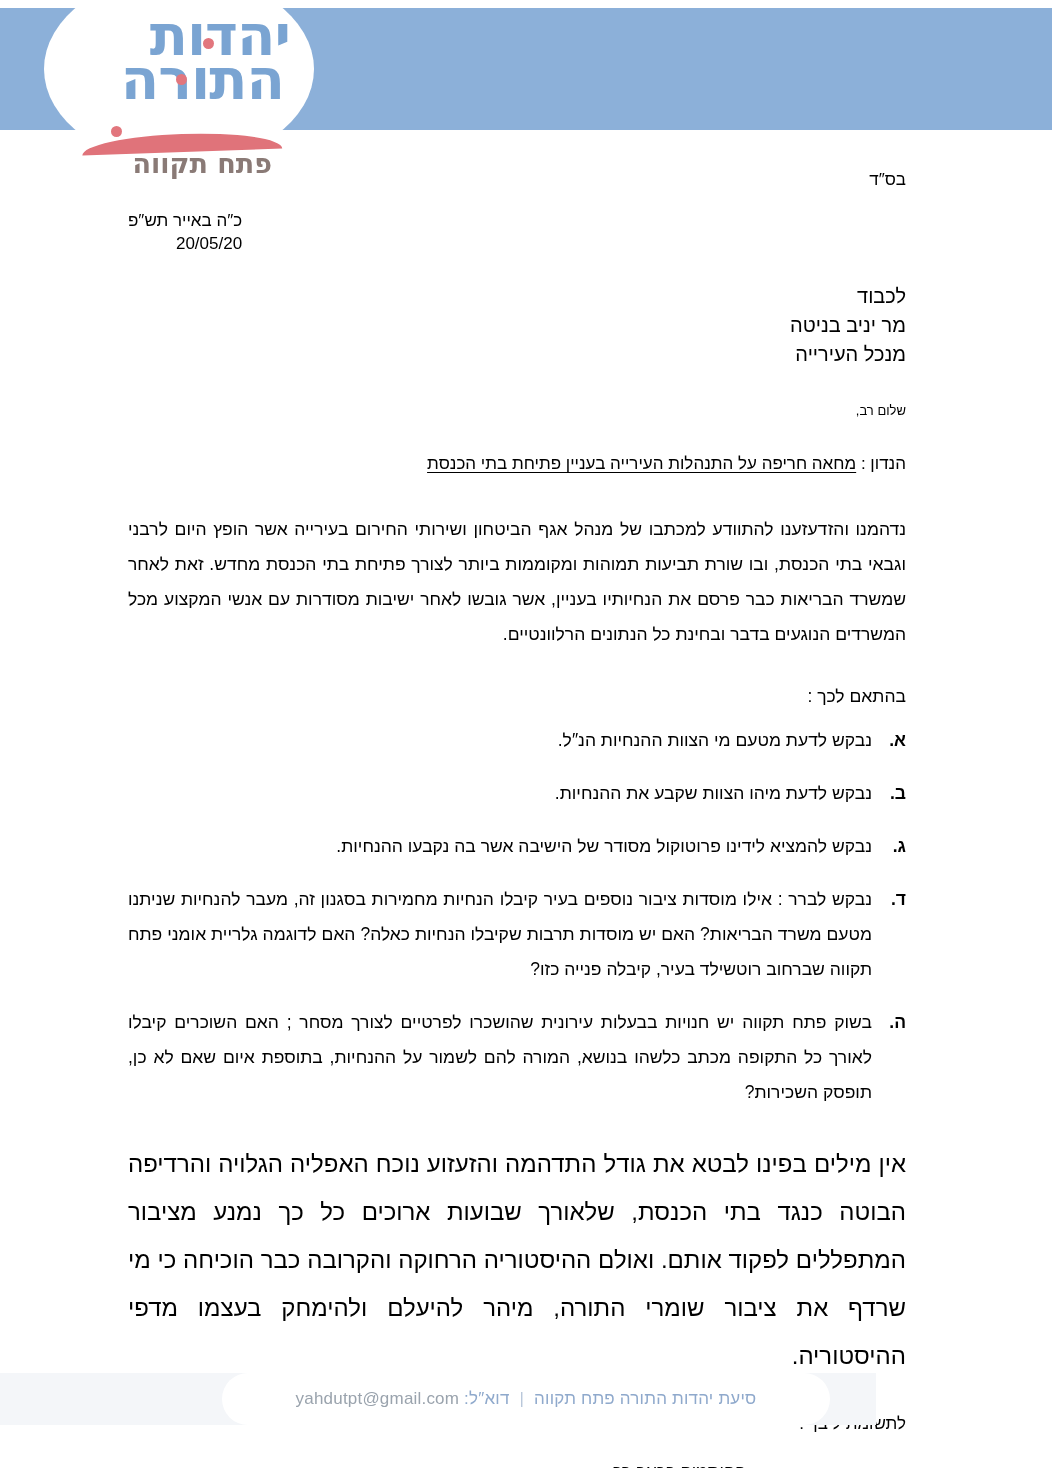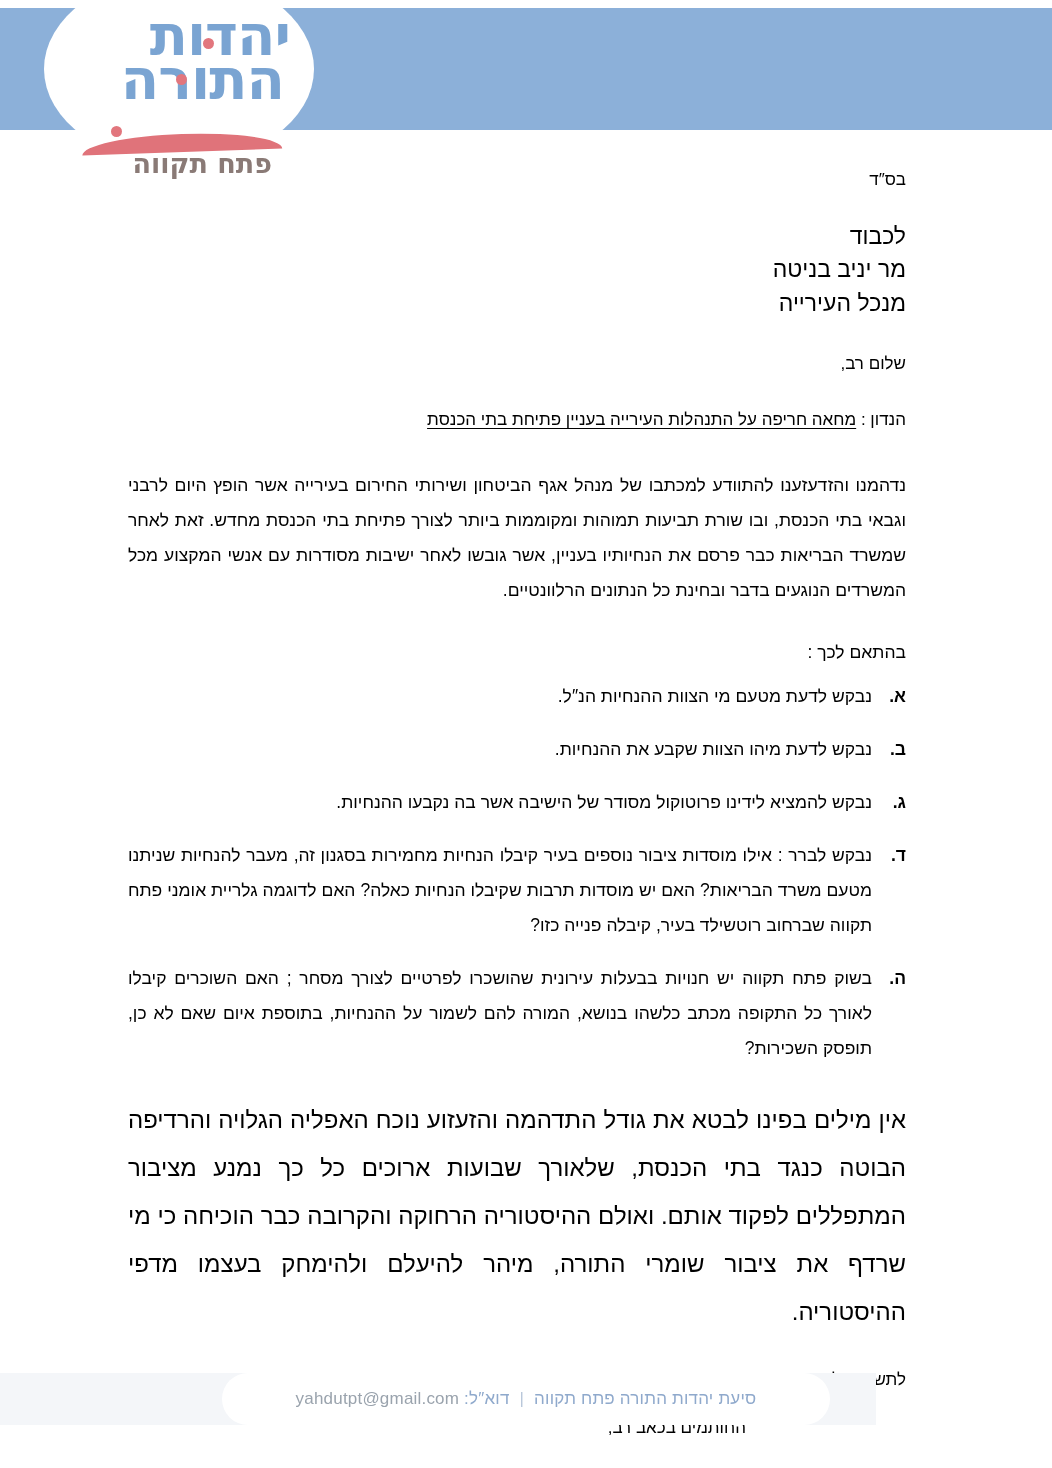--- a/index.html
+++ b/index.html
@@ -126,26 +126,26 @@
     direction: rtl;
     line-height: 1.35;
     font-size: 17px;
   }
   .dates .greg {
     direction: ltr;
     text-align: right;
   }
 
   .addr {
-    font-size: 23px;
+    font-size: 20px;
     line-height: 1.45;
     margin: 0 0 34px 0;
   }
   .greeting {
-    font-size: 17px;
+    font-size: 13px;
     margin: 12px 0 36px 0;
   }
 
   .subject {
     font-size: 17px;
     margin: 0 0 38px 0;
   }
   .subject .subj-label { font-weight: 400; }
   .subject .subj-text {
     font-weight: 400;
@@ -278,20 +278,26 @@
     <div class="logo-dot logo-dot-c"></div>
     <div class="logo-swoosh"></div>
     <div class="logo-city">פתח תקווה</div>
   </div>
 </div>
 
 <div class="page">
 
   <div class="bsd">בס″ד</div>
 
+  <div class="daterow">
+    <div class="dates">
+      <div>כ″ה באייר תש″פ</div>
+      <div class="greg">20/05/20</div>
+    </div>
+  </div>
 
   <div class="addr">
     <div>לכבוד</div>
     <div>מר יניב בניטה</div>
     <div>מנכל העירייה</div>
   </div>
 
   <div class="greeting">שלום רב,</div>
 
   <div class="subject">

